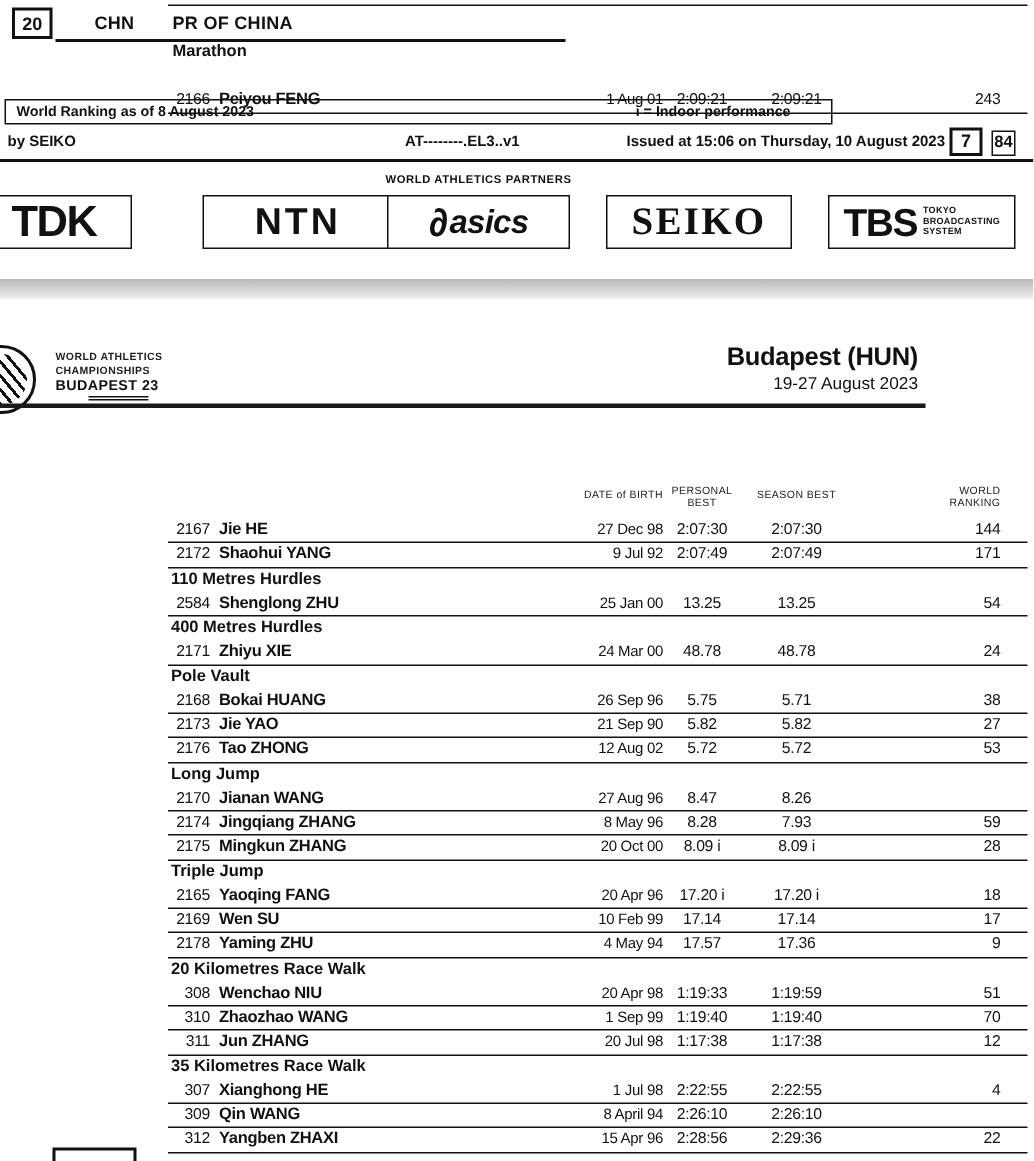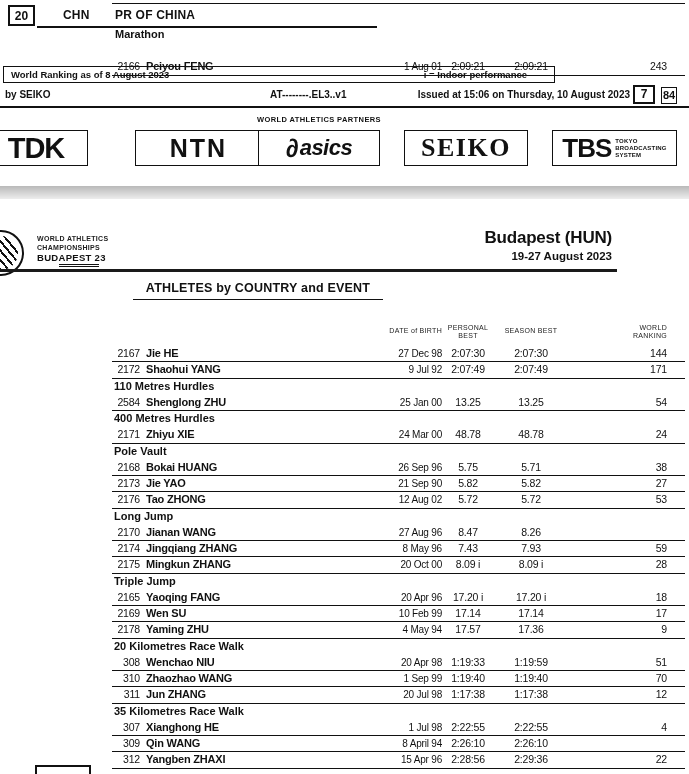--- a/index.html
+++ b/index.html
@@ -66,21 +66,21 @@
     border-radius:50%; overflow:hidden; }
   .emblem-inner { position:absolute; inset:4px; border-radius:50%;
     background:repeating-linear-gradient(50deg, #111 0 2px, transparent 2px 6px); }
   .logo-text { left:37px; top:235px; }
   .logo-l1, .logo-l2 { font-size:7px; font-weight:bold; letter-spacing:.3px; line-height:8.5px; color:#222; }
   .logo-l3 { font-size:9.5px; font-weight:800; letter-spacing:.3px; line-height:11px; }
   .logo-underline { margin-left:22px; margin-top:1px; width:40px; height:3px;
     border-top:1px solid #111; border-bottom:1px solid #111; }
   .loc-block { right:77px; top:228px; text-align:right; }
   .loc-city  { font-size:17px; font-weight:bold; letter-spacing:-.2px; }
-  .loc-dates { font-size:11.5px; font-weight:bold; margin-top:2px; }
+  .loc-dates { font-size:11.5px; font-weight:normal; margin-top:2px; }
   .header-rule { left:0; top:269px; width:617px; height:2.5px; background:#1a1a1a; }
   .doc-title { left:133px; top:281px; width:250px; text-align:center;
     font-size:12.5px; font-weight:bold; letter-spacing:.2px;
     padding-bottom:4px; border-bottom:1.5px solid #111; }
 
   .th { position:absolute; font-size:7px; color:#222; letter-spacing:.3px; line-height:8px; }
   .th-dob { left:360px; top:327px; width:82px; text-align:right; }
   .th-pb  { left:443px; top:324px; width:50px; text-align:center; }
   .th-sb  { left:500px; top:327px; width:62px; text-align:center; }
   .th-wr  { left:610px; top:324px; width:57px; text-align:right; }
@@ -162,21 +162,20 @@
     <div class="logo-l2">CHAMPIONSHIPS</div>
     <div class="logo-l3">BUDAPEST 23</div>
     <div class="logo-underline"></div>
   </div>
   <div class="abs loc-block">
     <div class="loc-city">Budapest (HUN)</div>
     <div class="loc-dates">19-27 August 2023</div>
   </div>
   <div class="abs header-rule"></div>
 
-  <div class="abs doc-title">ATHLETES by COUNTRY and EVENT</div>
 
   <div class="th th-dob">DATE of BIRTH</div>
   <div class="th th-pb">
     <div>PERSONAL</div>
     <div>BEST</div>
   </div>
   <div class="th th-sb">SEASON BEST</div>
   <div class="th th-wr">
     <div>WORLD</div>
     <div>RANKING</div>
@@ -256,21 +255,21 @@
         <span class="c-name">Jianan WANG</span>
         <span class="c-dob">27 Aug 96</span>
         <span class="c-pb">8.47</span>
         <span class="c-sb">8.26</span>
         <span class="c-wr"></span>
       </div>
       <div class="a-row data">
         <span class="c-bib">2174</span>
         <span class="c-name">Jingqiang ZHANG</span>
         <span class="c-dob">8 May 96</span>
-        <span class="c-pb">7.43</span>
+        <span class="c-pb">8.28</span>
         <span class="c-sb">7.93</span>
         <span class="c-wr">59</span>
       </div>
       <div class="a-row data">
         <span class="c-bib">2175</span>
         <span class="c-name">Mingkun ZHANG</span>
         <span class="c-dob">20 Oct 00</span>
         <span class="c-pb">8.09  i</span>
         <span class="c-sb">8.09  i</span>
         <span class="c-wr">28</span>

